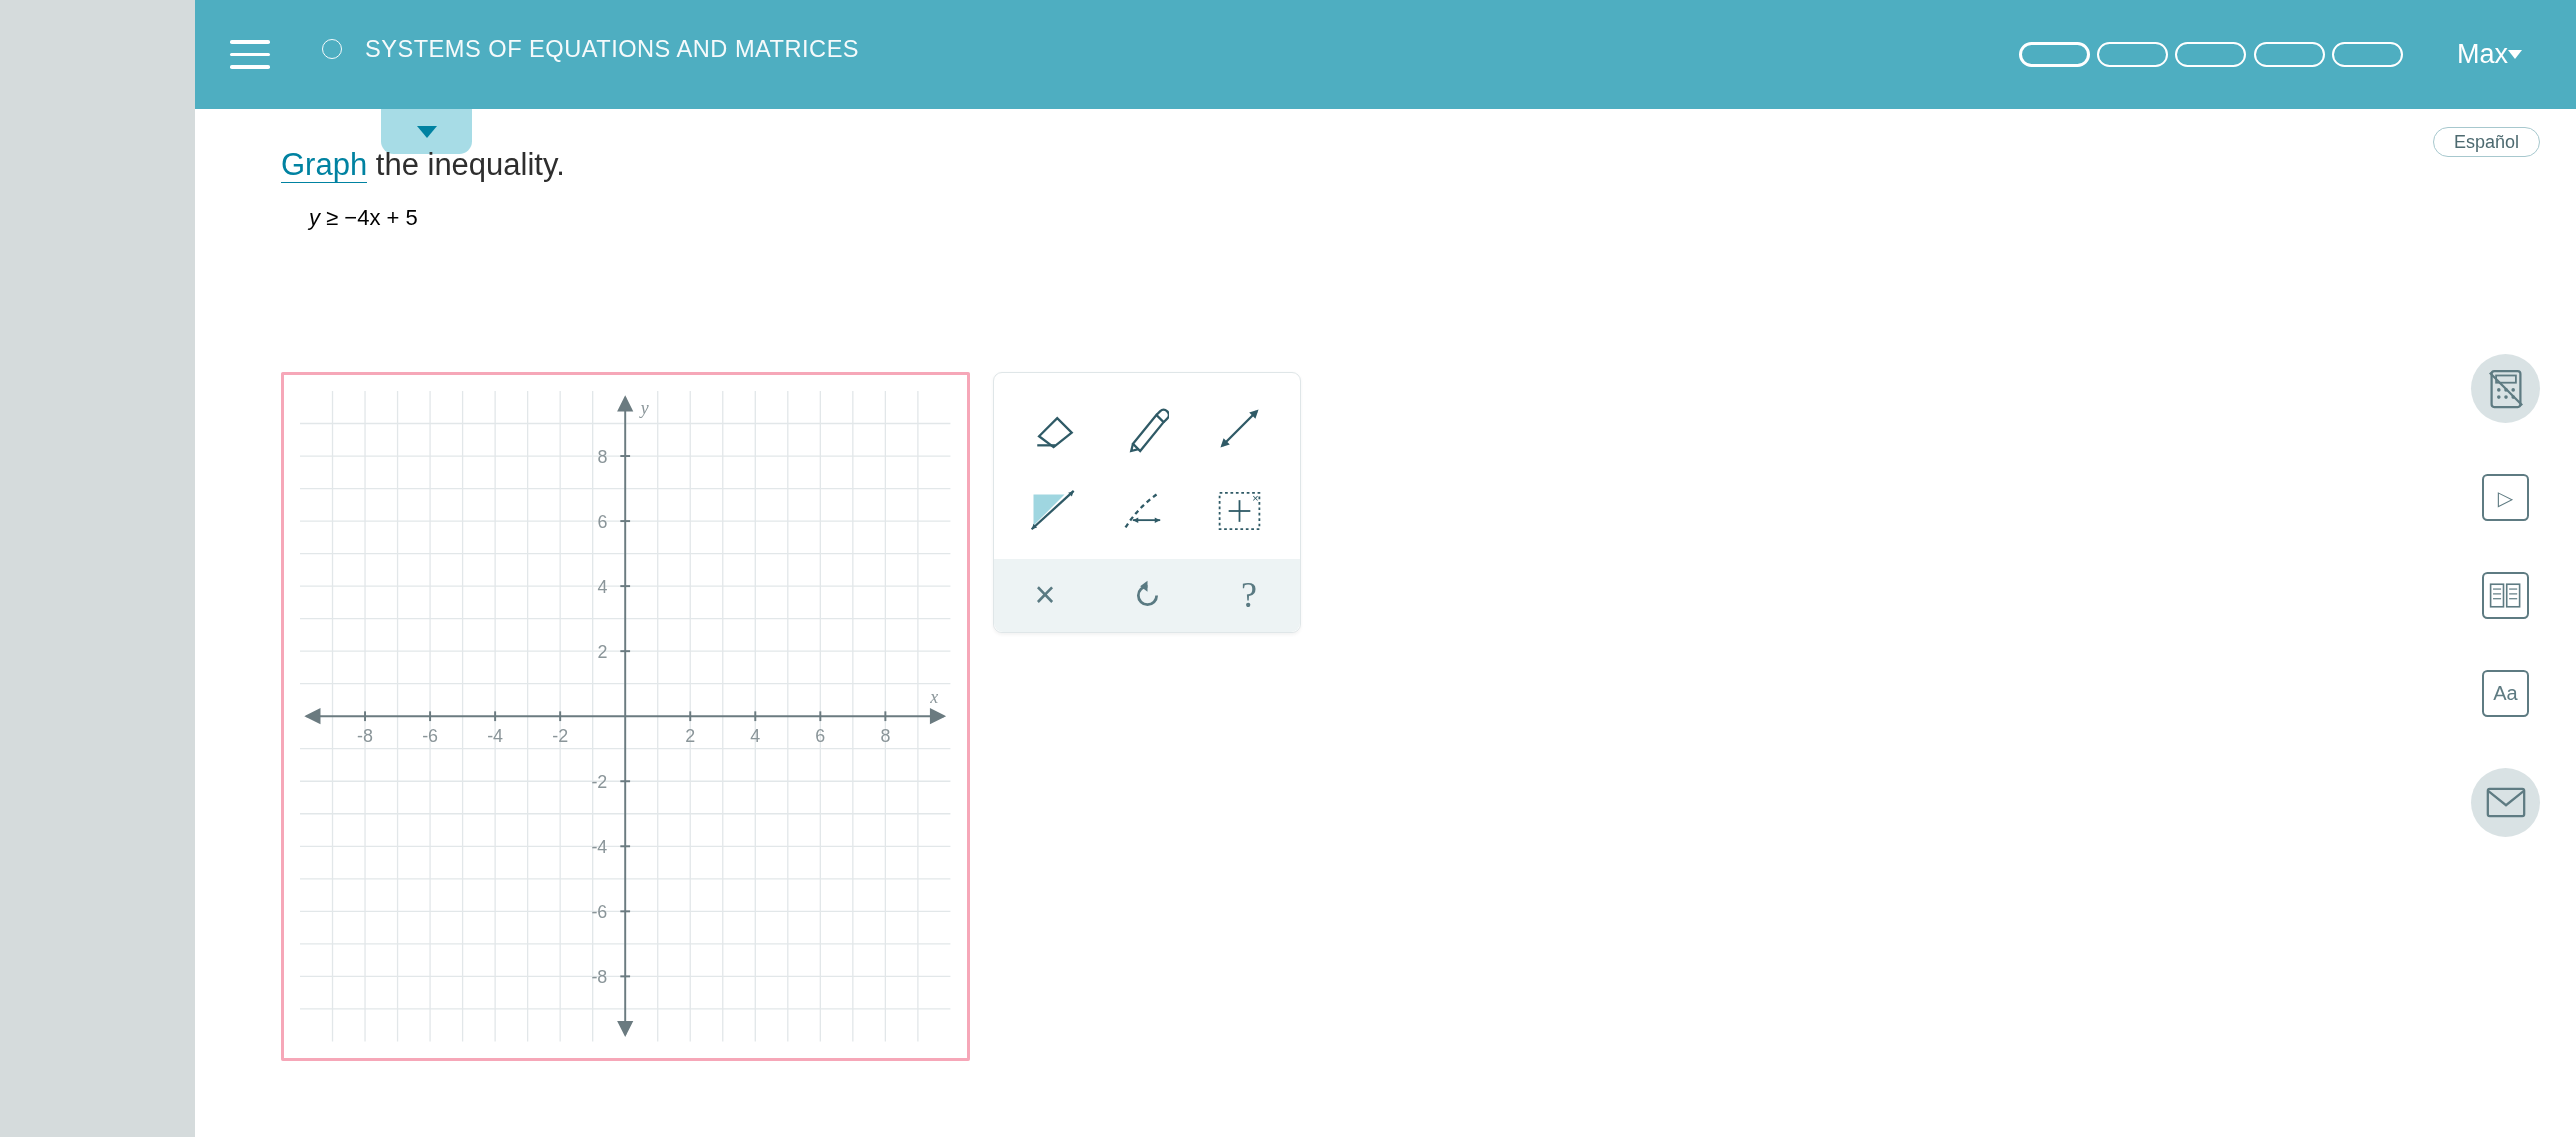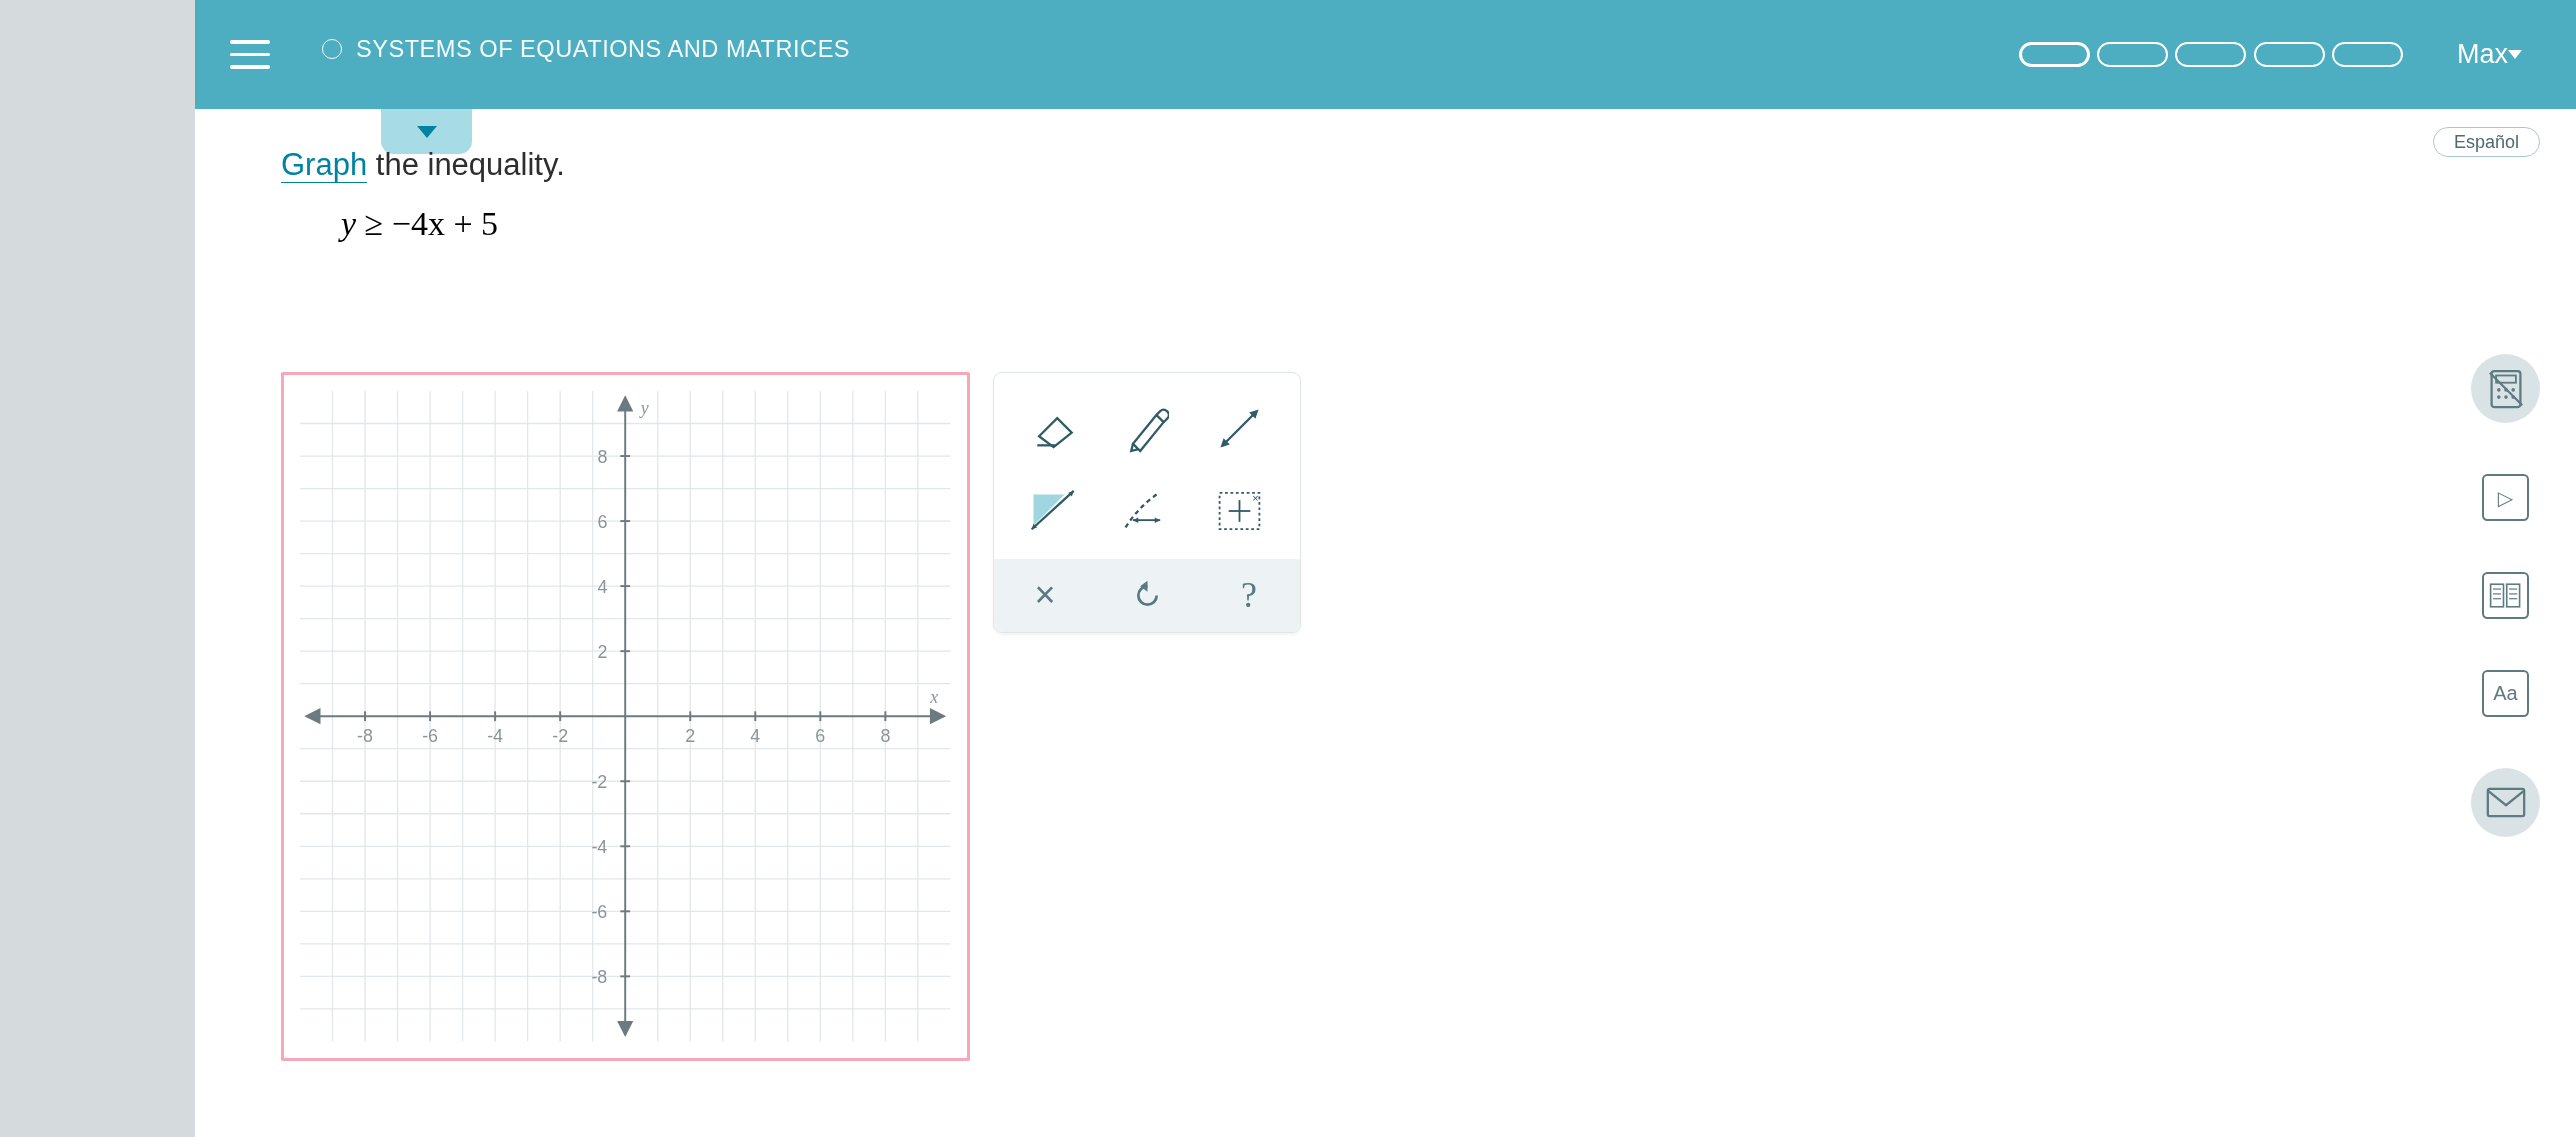--- a/index.html
+++ b/index.html
@@ -7,42 +7,42 @@
   
   .left-gutter { position: absolute; left: 0; top: 0; width: 195px; height: 1137px; background: #d5dbdc; }
   
   .header { position: absolute; left: 195px; top: 0; right: 0; height: 109px; background: #4eaec1; display: flex; align-items: center; }
   
   .menu-btn { width: 109px; display: flex; align-items: center; justify-content: center; cursor: pointer; }
   .hamburger { width: 40px; height: 29px; display: flex; flex-direction: column; justify-content: space-between; }
   .hamburger span { display: block; width: 100%; height: 3.6px; background: #fff; border-radius: 1.8px; }
   
   .header-content { flex: 1; padding-left: 18px; }
-  .breadcrumb { color: #fff; font-size: 23.6px; opacity: 0.95; display: flex; align-items: center; gap: 14px; margin-bottom: 11px; letter-spacing: 0.5px; }
+  .breadcrumb { color: #fff; font-size: 23.6px; opacity: 0.95; display: flex; align-items: center; gap: 23px; margin-bottom: 11px; letter-spacing: 0.5px; }
   .breadcrumb-icon { width: 20px; height: 20px; border: 1.8px solid #fff; border-radius: 50%; display: inline-block; }
   .topic-title { color: #fff; font-size: 33px; font-weight: 400; }
   
   .progress-pills { display: flex; gap: 7.3px; margin-right: 54px; }
   .pill { width: 71px; height: 25.4px; border: 2.7px solid #fff; border-radius: 14.5px; background: rgba(255,255,255,0.0); }
   .pill:first-child { border-width: 3.6px; }
   
   .user-menu { color: #fff; font-size: 27px; margin-right: 54px; display: flex; align-items: center; gap: 0; cursor: pointer; }
   .caret-down { width: 0; height: 0; border-left: 7.3px solid transparent; border-right: 7.3px solid transparent; border-top: 9px solid #fff; }
   
   .content { position: absolute; left: 195px; top: 109px; right: 0; bottom: 0; background: #fff; }
   
   .hint-tab { position: absolute; left: 186px; top: 0; width: 91px; height: 45px; background: #a7dce6; border-radius: 0 0 12.7px 12.7px; display: flex; align-items: center; justify-content: center; cursor: pointer; }
   .hint-caret { width: 0; height: 0; border-left: 10px solid transparent; border-right: 10px solid transparent; border-top: 12.7px solid #0082a1; }
   
   .lang-btn { position: absolute; right: 36px; top: 18px; border: 1.8px solid #a7c8ce; color: #4d6a70; font-size: 18px; padding: 3.6px 20px; border-radius: 20px; background: #fff; cursor: pointer; }
   
   .question { position: absolute; left: 86px; top: 38px; }
   .q-instruction { font-size: 31px; color: #2e2e2e; }
   .q-link { color: #0082a1; border-bottom: 1.8px solid #0082a1; }
-  .q-formula { font-family: Liberation Serif, serif; font-size: 34px; font-style: italic; margin-top: 22px; margin-left: 60px; }
+  .q-formula { font-family: Liberation Sans, sans-serif; font-size: 22px; font-style: italic; margin-top: 22px; margin-left: 28px; }
   
   .graph-wrap { position: absolute; left: 86px; top: 263px; }
   
   .graph-panel { width: 689px; height: 689px; border: 3.6px solid #f6a7b8; border-radius: 1.8px; background: #fff; position: relative; padding: 16.3px; }
   
   .coord-plane { width: 100%; height: 100%; }
   
   .tool-panel { position: absolute; left: 798px; top: 263px; width: 308px; background: #fff; border: 0.9px solid #dfe6e8; border-radius: 9px; padding: 14.5px 14.5px 0 14.5px; box-shadow: 0 1.8px 3.6px rgba(0,0,0,0.05); }
   .tool-row { display: flex; justify-content: space-around; align-items: center; height: 82px; }
   .tool-item { width: 63px; height: 63px; display: flex; align-items: center; justify-content: center; cursor: pointer; border-radius: 5.4px; }

